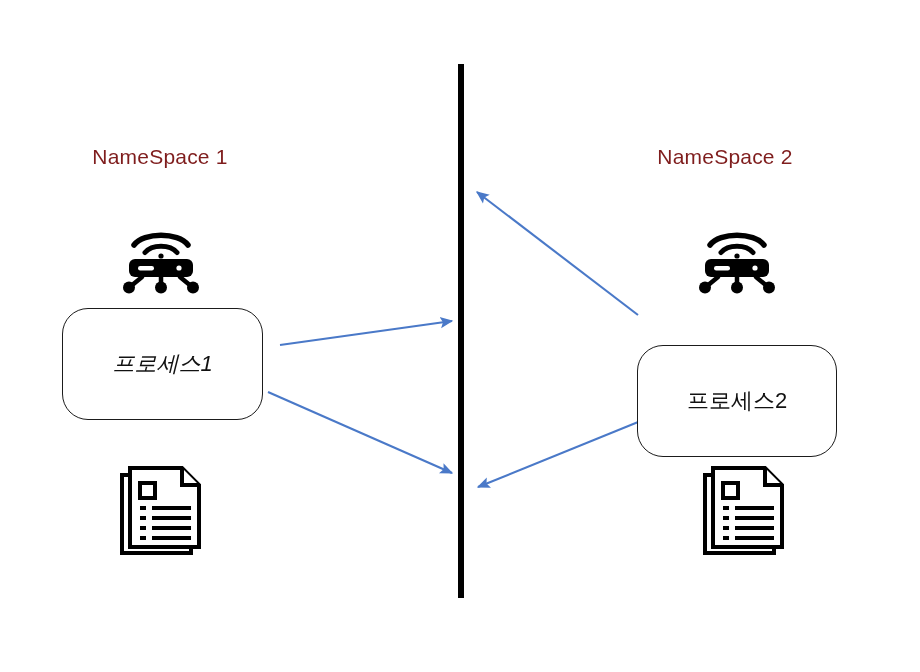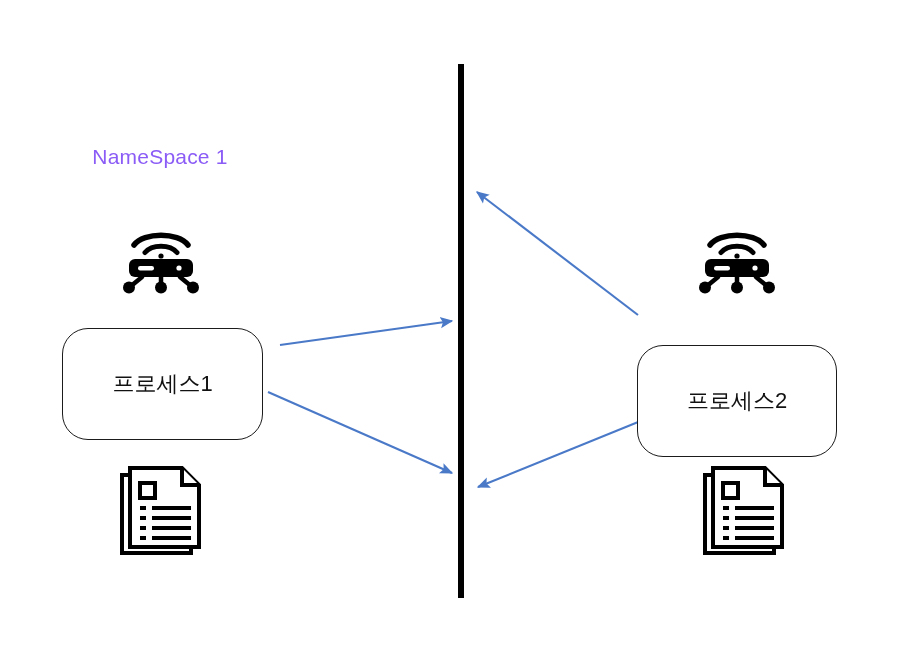--- a/index.html
+++ b/index.html
@@ -21,21 +21,21 @@
   #edges {
     position: absolute;
     left: 0;
     top: 0;
     width: 920px;
     height: 672px;
   }
   .ns-label {
     position: absolute;
     font-size: 21px;
-    color: #8b5cf6;
+    color: #7f1d1d;
     letter-spacing: 0.2px;
     white-space: nowrap;
     text-align: center;
     font-weight: 400;
   }
   .ns-label.left  { left: 60px;  top: 145px; width: 200px; }
   .ns-label.right { left: 625px; top: 145px; width: 200px; }
 
   .proc-box {
     position: absolute;
@@ -45,21 +45,21 @@
     background: #ffffff;
     display: flex;
     align-items: center;
     justify-content: center;
   }
   .proc-box .proc-label {
     font-size: 22px;
     color: #111111;
     white-space: nowrap;
   }
-  #proc-box-1 { left: 62px;  top: 328px; width: 201px; height: 112px; }
+  #proc-box-1 { left: 62px;  top: 308px; width: 201px; height: 112px; font-style: italic; }
   #proc-box-2 { left: 637px; top: 307px; width: 200px; height: 112px; margin-top: 38px; }
 
   .icon-wrap {
     position: absolute;
   }
   #router-icon-1 { left: 116px; top: 224px; width: 90px; height: 70px; }
   #router-icon-2 { left: 692px; top: 224px; width: 90px; height: 70px; }
   #doc-icon-1    { left: 119px; top: 461px; width: 88px; height: 100px; }
   #doc-icon-2    { left: 702px; top: 461px; width: 88px; height: 100px; }
   .icon-wrap svg { display: block; width: 100%; height: 100%; }
@@ -82,20 +82,21 @@
 
     <line x1="268" y1="392" x2="452" y2="473" stroke="#4a79c8" stroke-width="2.1" marker-end="url(#arrowhead-blue)"></line>
 
     <line x1="638" y1="315" x2="477" y2="192" stroke="#4a79c8" stroke-width="2.1" marker-end="url(#arrowhead-blue)"></line>
 
     <line x1="648" y1="418" x2="478" y2="487" stroke="#4a79c8" stroke-width="2.1" marker-end="url(#arrowhead-blue)"></line>
   </svg>
 
   <div class="ns-label left">NameSpace 1</div>
 
+  <div class="ns-label right">NameSpace 2</div>
 
   <div class="icon-wrap" id="router-icon-1">
     <svg viewBox="0 0 90 70" aria-hidden="true">
       <path d="M18 21 C28 8, 62 8, 72 21" fill="none" stroke="#000" stroke-width="5.5" stroke-linecap="round"></path>
       <path d="M29 28.5 C36 20, 54 20, 61 28.5" fill="none" stroke="#000" stroke-width="5" stroke-linecap="round"></path>
       <circle cx="45" cy="32" r="2.6" fill="#000"></circle>
       <rect x="13" y="35" width="64" height="18" rx="6" fill="#000"></rect>
       <rect x="22" y="42" width="16" height="4.4" rx="2.2" fill="#fff"></rect>
       <circle cx="63" cy="44" r="2.6" fill="#fff"></circle>
       <path d="M26 53 L15 62" stroke="#000" stroke-width="4.5" stroke-linecap="round"></path>

